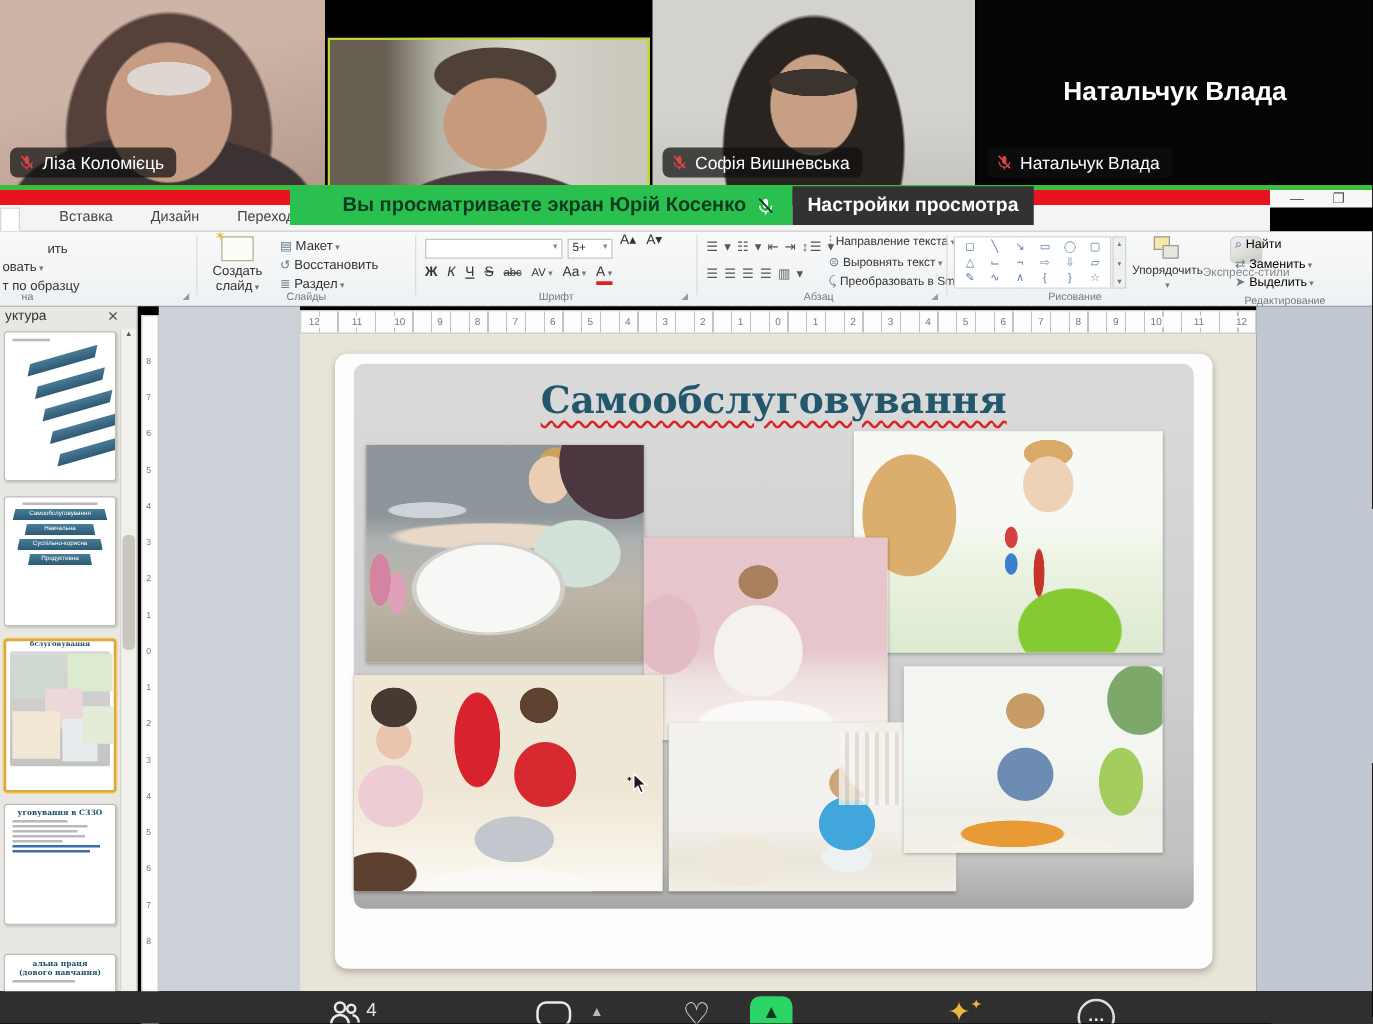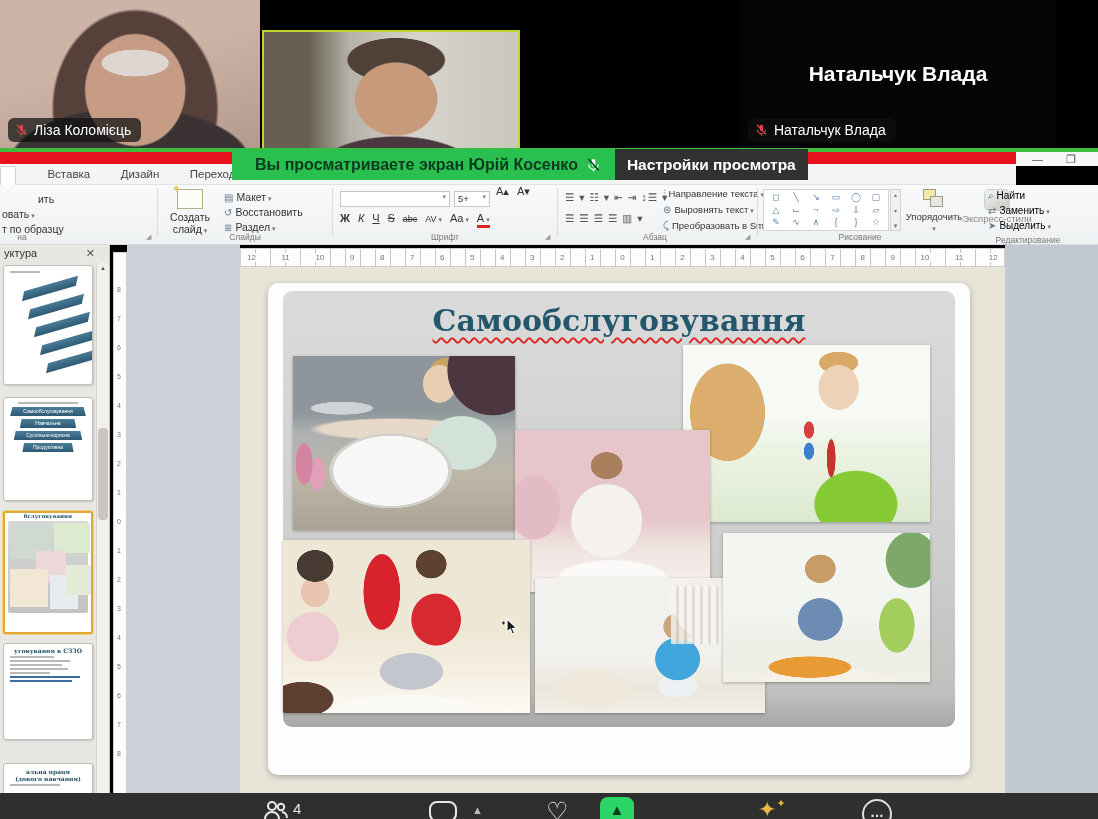--- a/index.html
+++ b/index.html
@@ -31,21 +31,21 @@
     font-size:14px;padding:4px 10px 4px 7px;border-radius:6px;display:flex;align-items:center;gap:6px;white-space:nowrap;}
   .big-name{position:absolute;left:0;right:0;top:62px;text-align:center;color:#fff;font-size:21px;font-weight:bold;}
 
   
   .green-line{left:0;top:148px;width:1098px;height:4px;background:#3dbc3d;}
   .titlebar-red{left:0;top:152px;width:1016px;height:12px;background:#e8131e;}
   .titlebar-white{left:1016px;top:152px;width:82px;height:14px;background:#f7f7f7;}
   .win-btn{color:#555;font-size:11px;line-height:12px;position:absolute;top:1px;}
   .share-banner{left:232px;top:149px;height:31px;display:flex;z-index:30;}
   .banner-green{background:#2ac04f;color:#0d3b20;font-weight:bold;font-size:16px;
-    display:flex;align-items:center;gap:8px;padding:0 14px 0 23px;}
+    display:flex;align-items:center;gap:8px;padding:0 14px 0 42px;}
   .banner-dark{background:#323232;color:#fff;font-weight:bold;font-size:15.5px;
     display:flex;align-items:center;padding:0 12px;}
 
   
   .tabrow{left:0;top:164px;width:1016px;height:21px;background:#f4f4f4;border-bottom:1px solid #e2e2e2;}
   .tabrow span{display:inline-block;font-size:11.5px;color:#444;padding:4px 9px 0 9px;margin-left:8px;}
   .tab-stub{position:absolute;left:0;top:2px;width:16px;height:19px;background:#fff;border:1px solid #d5d5d5;border-bottom:none;}
   .ribbon{left:0;top:185px;width:1098px;height:60px;background:linear-gradient(#f8f9fa,#eef1f3);border-bottom:1px solid #d9dadb;font-size:10.5px;color:#333;}
   .rsep{position:absolute;top:3px;width:1px;height:48px;background:#dcdcdc;}
   .glabel{position:absolute;top:47px;font-size:8.5px;color:#777;width:120px;text-align:center;}
@@ -189,21 +189,31 @@
   <div class="tile t-yuriy active" style="left:262px;width:258px;">
     <div class="name-tag">
       <svg width="13" height="14" viewBox="0 0 16 16">
           <path fill="#e04545" d="M8 1.5c-1.2 0-2 .9-2 2v4c0 1.1.9 2 2 2s2-.9 2-2v-4c0-1.1-.8-2-2-2z"></path>
           <path fill="#e04545" d="M12.5 7.5c0 2.5-2 4.5-4.5 4.5S3.5 10 3.5 7.5H2.3c0 2.9 2.2 5.2 5 5.6v1.9h1.4v-1.9c2.8-.4 5-2.7 5-5.6h-1.2z"></path>
           <line x1="2.5" y1="1.5" x2="13.5" y2="13.5" stroke="#e04545" stroke-width="1.6"></line>
         </svg>
       <span>Юрій Косенко</span>
     </div>
   </div>
-  <div class="tile t-vlada" style="left:740px;width:316px;">
+  <div class="tile t-sofia" style="left:522px;width:258px;">
+    <div class="name-tag">
+      <svg width="13" height="14" viewBox="0 0 16 16">
+          <path fill="#e04545" d="M8 1.5c-1.2 0-2 .9-2 2v4c0 1.1.9 2 2 2s2-.9 2-2v-4c0-1.1-.8-2-2-2z"></path>
+          <path fill="#e04545" d="M12.5 7.5c0 2.5-2 4.5-4.5 4.5S3.5 10 3.5 7.5H2.3c0 2.9 2.2 5.2 5 5.6v1.9h1.4v-1.9c2.8-.4 5-2.7 5-5.6h-1.2z"></path>
+          <line x1="2.5" y1="1.5" x2="13.5" y2="13.5" stroke="#e04545" stroke-width="1.6"></line>
+        </svg>
+      <span>Софія Вишневська</span>
+    </div>
+  </div>
+  <div class="tile t-vlada" style="left:782px;width:316px;">
     <div class="big-name">Натальчук Влада</div>
     <div class="name-tag">
       <svg width="13" height="14" viewBox="0 0 16 16">
           <path fill="#e04545" d="M8 1.5c-1.2 0-2 .9-2 2v4c0 1.1.9 2 2 2s2-.9 2-2v-4c0-1.1-.8-2-2-2z"></path>
           <path fill="#e04545" d="M12.5 7.5c0 2.5-2 4.5-4.5 4.5S3.5 10 3.5 7.5H2.3c0 2.9 2.2 5.2 5 5.6v1.9h1.4v-1.9c2.8-.4 5-2.7 5-5.6h-1.2z"></path>
           <line x1="2.5" y1="1.5" x2="13.5" y2="13.5" stroke="#e04545" stroke-width="1.6"></line>
         </svg>
       <span>Натальчук Влада</span>
     </div>
   </div>

